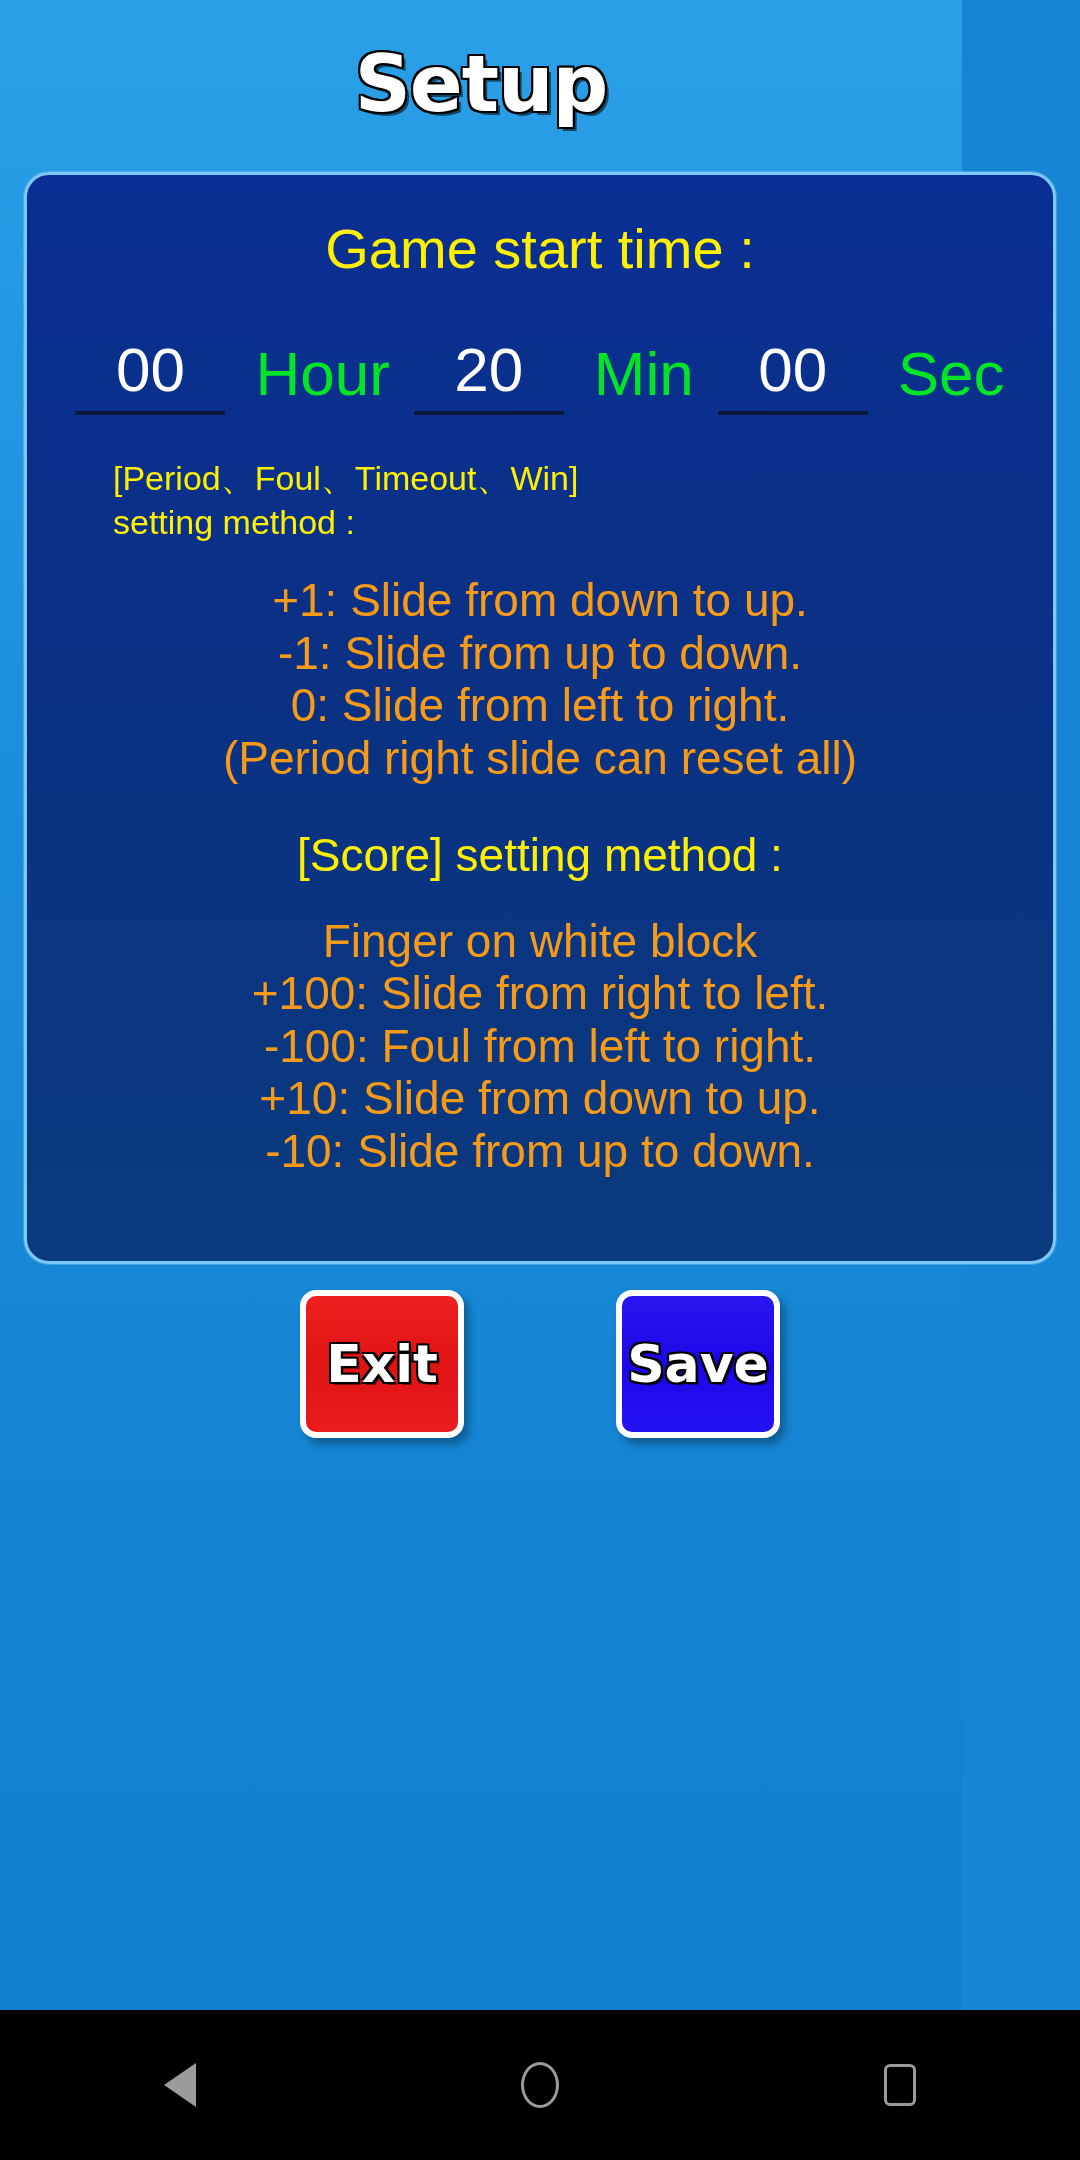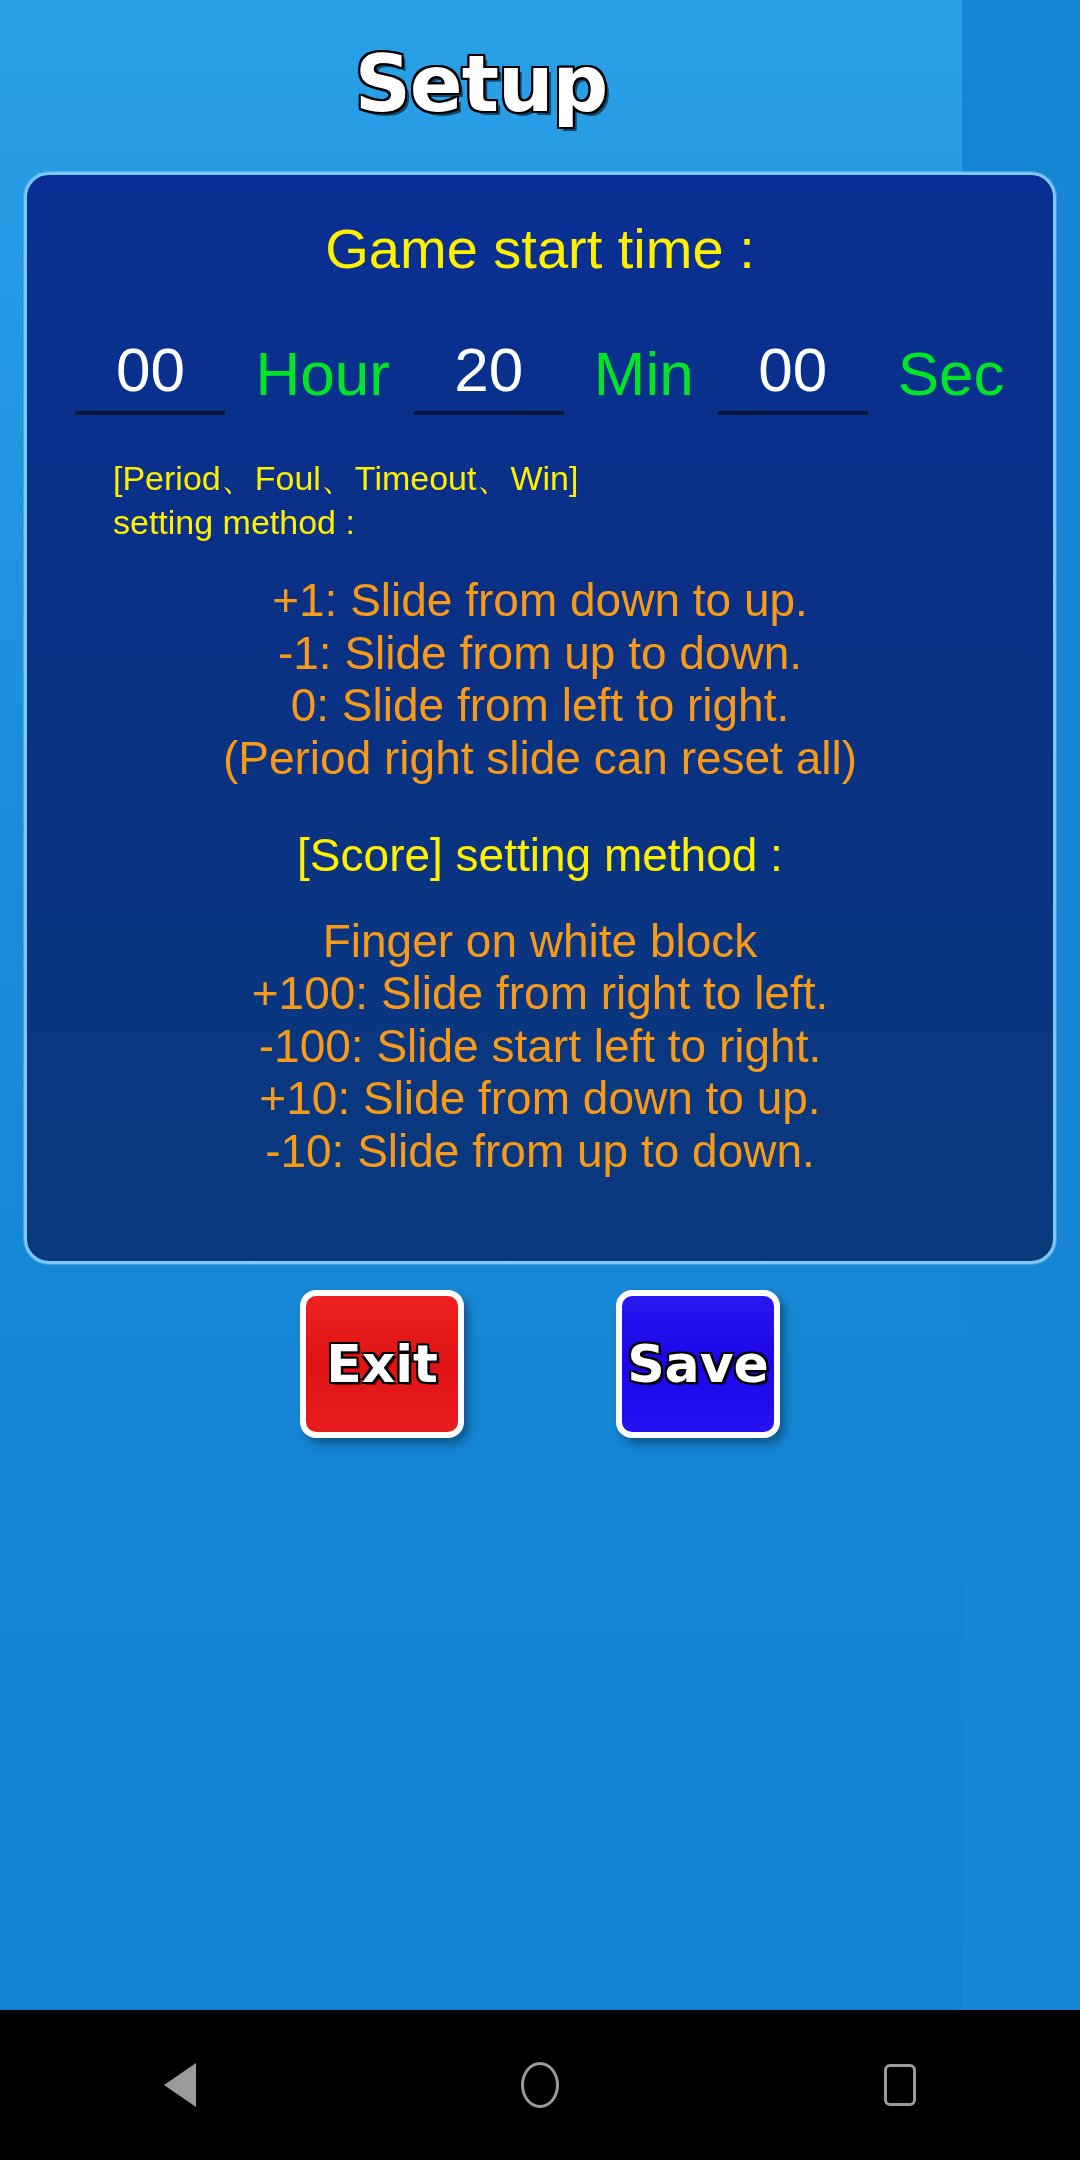--- a/index.html
+++ b/index.html
@@ -198,21 +198,21 @@
         <span class="ln">0: Slide from left to right.</span>
         <span class="ln">(Period right slide can reset all)</span>
       </div>
     </div>
 
     <div class="block">
       <div class="yellow-center">[Score] setting method :</div>
       <div class="orange-list">
         <span class="ln">Finger on white block</span>
         <span class="ln">+100: Slide from right to left.</span>
-        <span class="ln">-100: Slide start left to right.</span>
+        <span class="ln">-100: Foul from left to right.</span>
         <span class="ln">+10: Slide from down to up.</span>
         <span class="ln">-10: Slide from up to down.</span>
       </div>
     </div>
 
   </div>
 
   <div class="btn-row">
     <div class="btn btn-exit">
       <span class="btn-label">Exit</span>

